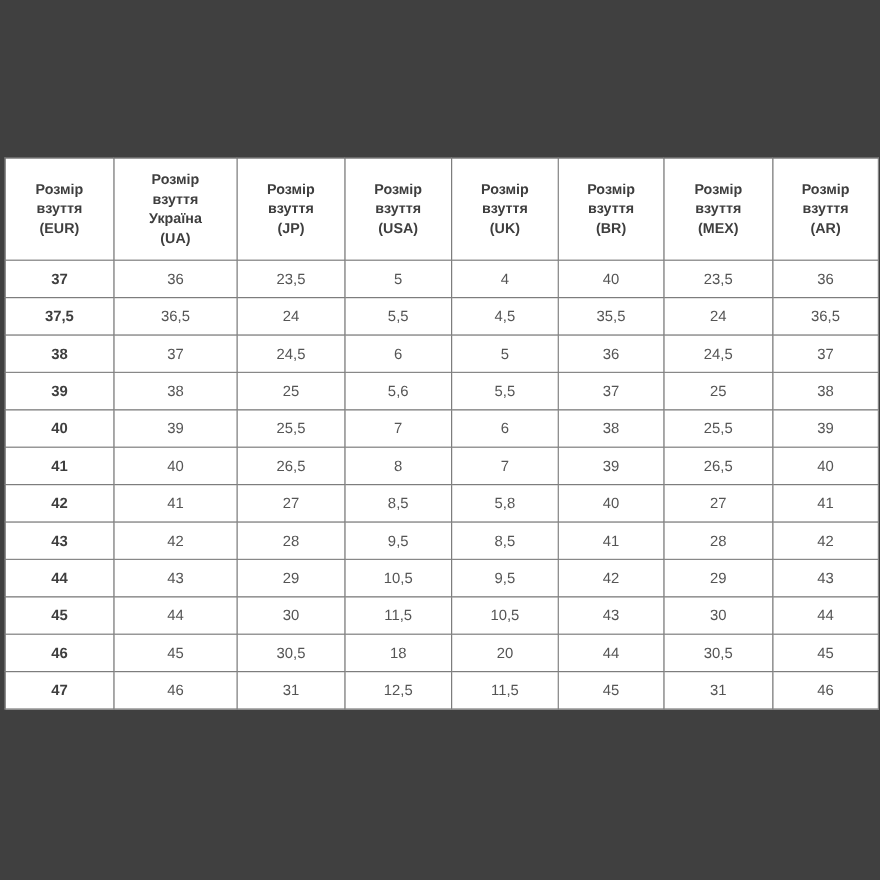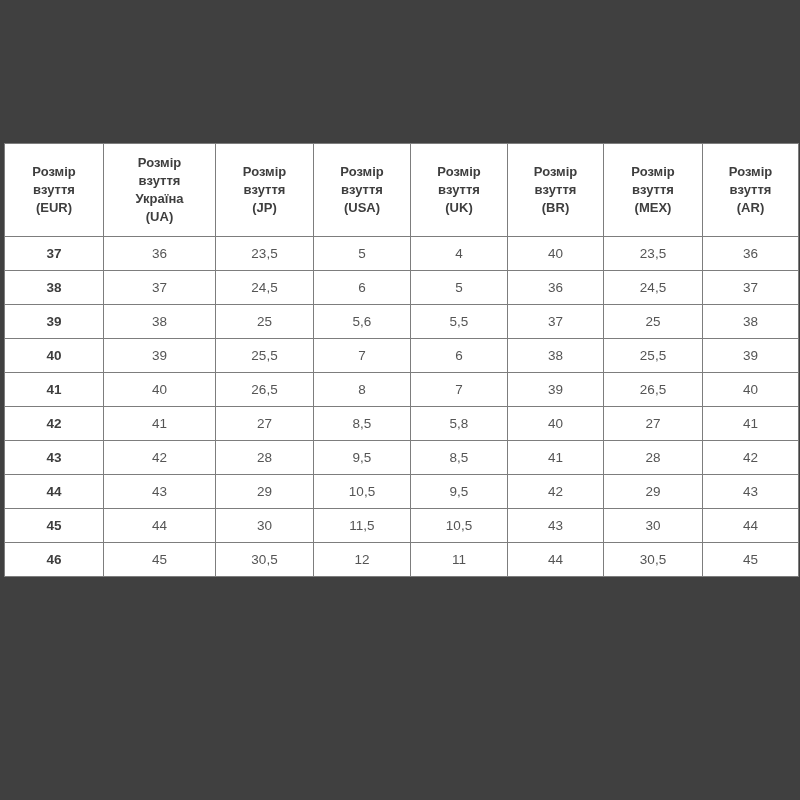--- a/index.html
+++ b/index.html
@@ -92,20 +92,30 @@
           <td class="c1">37</td>
           <td>36</td>
           <td>23,5</td>
           <td>5</td>
           <td>4</td>
           <td>40</td>
           <td>23,5</td>
           <td>36</td>
         </tr>
         <tr>
+          <td class="c1">37,5</td>
+          <td>36,5</td>
+          <td>24</td>
+          <td>5,5</td>
+          <td>4,5</td>
+          <td>35,5</td>
+          <td>24</td>
+          <td>36,5</td>
+        </tr>
+        <tr>
           <td class="c1">38</td>
           <td>37</td>
           <td>24,5</td>
           <td>6</td>
           <td>5</td>
           <td>36</td>
           <td>24,5</td>
           <td>37</td>
         </tr>
         <tr>
@@ -175,22 +185,32 @@
           <td>11,5</td>
           <td>10,5</td>
           <td>43</td>
           <td>30</td>
           <td>44</td>
         </tr>
         <tr>
           <td class="c1">46</td>
           <td>45</td>
           <td>30,5</td>
-          <td>12</td>
-          <td>11</td>
+          <td>18</td>
+          <td>20</td>
           <td>44</td>
           <td>30,5</td>
           <td>45</td>
+        </tr>
+        <tr>
+          <td class="c1">47</td>
+          <td>46</td>
+          <td>31</td>
+          <td>12,5</td>
+          <td>11,5</td>
+          <td>45</td>
+          <td>31</td>
+          <td>46</td>
         </tr>
       </tbody>
     </table>
   </div>
 </div>
 
 </body></html>

